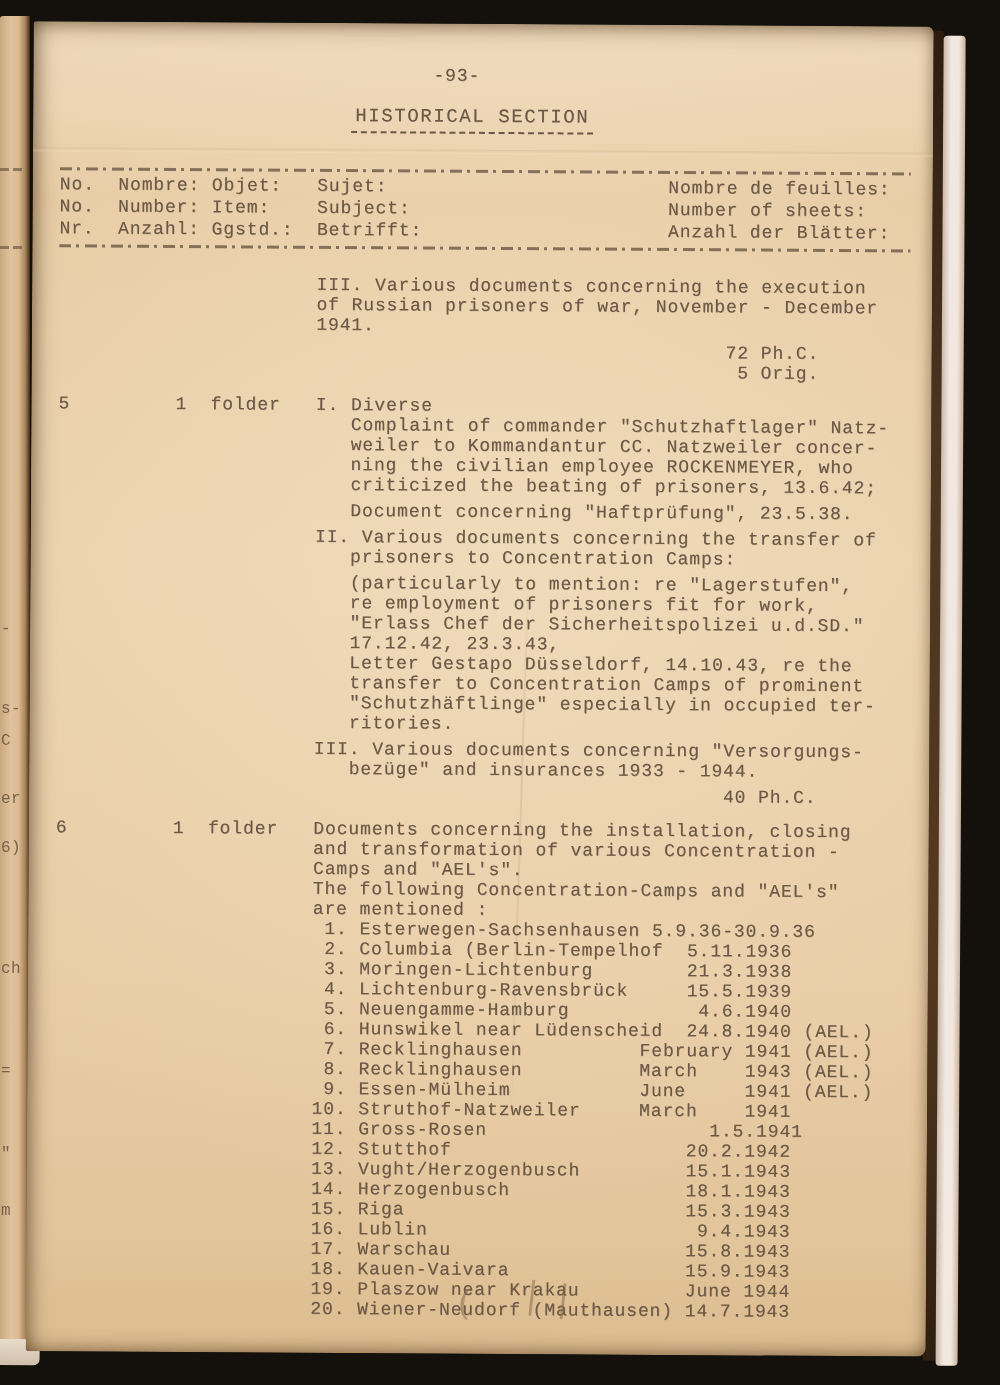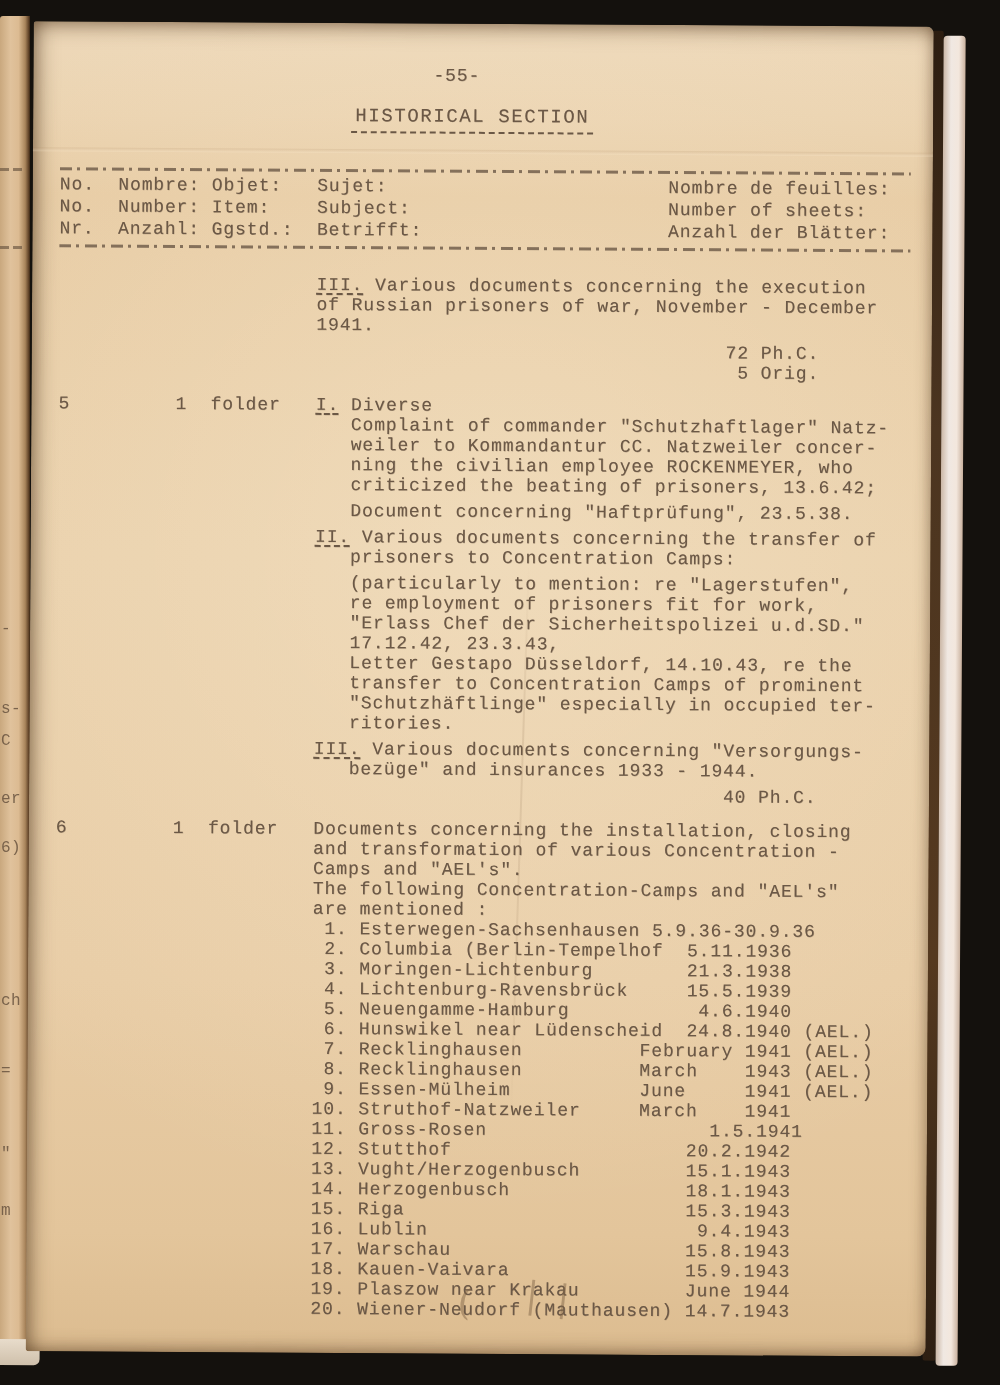--- a/index.html
+++ b/index.html
@@ -52,54 +52,54 @@
   .rule{position:absolute;left:27px;width:851px;height:3px;opacity:.8;
     background:repeating-linear-gradient(90deg,var(--ink) 0 12px,transparent 12px 17px,var(--ink) 17px 20px,transparent 20px 26px);}
   .rule-top{top:146px;}
   .rule-bottom{top:223px;}
   .thead{position:absolute;left:27px;top:152px;}
   .thead .bline{line-height:22px;}
   .blines{position:absolute;left:27px;top:252px;}
   .bline{line-height:20px;padding-left:calc(var(--i,0) * var(--pitch));}
   .bline.g1{margin-top:6px;}
   .bline.g2{margin-top:14px;}
-  .ul{text-decoration:underline;text-decoration-style:dashed;
+  .ul{text-decoration-style:dashed;
       text-decoration-thickness:2px;text-underline-offset:3px;}
 
   
   .pencil-mark{position:absolute;color:rgba(125,98,70,.48);font-size:36px;
     font-family:"DejaVu Serif","Liberation Serif",serif;transform:rotate(6deg);
     text-shadow:none;letter-spacing:4px;}
 </style>
 </head>
 <body style="background: rgb(20, 17, 13);">
 
 <div class="facing-page">
   <div class="rule-frag" style="top:152px"></div>
   <div class="rule-frag" style="top:230px"></div>
   <div id="frags">
       <span class="frag" style="top: 604px;">-</span>
       <span class="frag" style="top: 684px;">s-</span>
       <span class="frag" style="top: 716px;">C</span>
       <span class="frag" style="top: 774px;">er</span>
       <span class="frag" style="top: 823px;">6)</span>
-      <span class="frag" style="top: 976px;">ch</span>
+      <span class="frag" style="top: 944px;">ch</span>
       <span class="frag" style="top: 1046px;">=</span>
       <span class="frag" style="top: 1129px;">"</span>
       <span class="frag" style="top: 1186px;">m</span>
     </div>
 </div>
 
 <div class="book">
   <div class="edge-dark"></div>
   <div class="edge-light"></div>
   <div class="corner-sliver"></div>
 
   <div class="page" style="--ink: #6b5846;">
-    <div class="tw pagenum" style="--ink: #6b5846;">-55-</div>
+    <div class="tw pagenum" style="--ink: #6b5846;">-93-</div>
     <div class="tw title" style="--ink: #6b5846;">HISTORICAL SECTION</div>
 
     <div class="rule rule-top"></div>
     <div class="tw thead" id="thead" style="--ink: #6b5846;"><div class="bline" style="--i: 0;">No.  Nombre: Objet:   Sujet:                        Nombre de feuilles:</div><div class="bline" style="--i: 0;">No.  Number: Item:    Subject:                      Number of sheets:</div><div class="bline" style="--i: 0;">Nr.  Anzahl: Ggstd.:  Betrifft:                     Anzahl der Blätter:</div></div>
     <div class="rule rule-bottom"></div>
 
     <div class="tw blines" id="blines" style="--ink: #6b5846;"><div class="bline" style="--i: 22;"><span></span><span class="ul">III.</span><span> Various documents concerning the execution</span></div><div class="bline" style="--i: 22;">of Russian prisoners of war, November - December</div><div class="bline" style="--i: 22;">1941.</div><div class="bline g1" style="--i: 57;">72 Ph.C.</div><div class="bline" style="--i: 58;">5 Orig.</div><div class="bline g2" style="--i: 0;"><span>5         1  folder   </span><span class="ul">I.</span><span> Diverse</span></div><div class="bline" style="--i: 25;">Complaint of commander "Schutzhaftlager" Natz-</div><div class="bline" style="--i: 25;">weiler to Kommandantur CC. Natzweiler concer-</div><div class="bline" style="--i: 25;">ning the civilian employee ROCKENMEYER, who</div><div class="bline" style="--i: 25;">criticized the beating of prisoners, 13.6.42;</div><div class="bline g1" style="--i: 25;">Document concerning "Haftprüfung", 23.5.38.</div><div class="bline g1" style="--i: 22;"><span></span><span class="ul">II.</span><span> Various documents concerning the transfer of</span></div><div class="bline" style="--i: 25;">prisoners to Concentration Camps:</div><div class="bline g1" style="--i: 25;">(particularly to mention: re "Lagerstufen",</div><div class="bline" style="--i: 25;">re employment of prisoners fit for work,</div><div class="bline" style="--i: 25;">"Erlass Chef der Sicherheitspolizei u.d.SD."</div><div class="bline" style="--i: 25;">17.12.42, 23.3.43,</div><div class="bline" style="--i: 25;">Letter Gestapo Düsseldorf, 14.10.43, re the</div><div class="bline" style="--i: 25;">transfer to Concentration Camps of prominent</div><div class="bline" style="--i: 25;">"Schutzhäftlinge" especially in occupied ter-</div><div class="bline" style="--i: 25;">ritories.</div><div class="bline g1" style="--i: 22;"><span></span><span class="ul">III.</span><span> Various documents concerning "Versorgungs-</span></div><div class="bline" style="--i: 25;">bezüge" and insurances 1933 - 1944.</div><div class="bline g1" style="--i: 57;">40 Ph.C.</div><div class="bline g2" style="--i: 0;">6         1  folder   Documents concerning the installation, closing</div><div class="bline" style="--i: 22;">and transformation of various Concentration -</div><div class="bline" style="--i: 22;">Camps and "AEL's".</div><div class="bline" style="--i: 22;">The following Concentration-Camps and "AEL's"</div><div class="bline" style="--i: 22;">are mentioned :</div><div class="bline" style="--i: 22;"> 1. Esterwegen-Sachsenhausen 5.9.36-30.9.36</div><div class="bline" style="--i: 22;"> 2. Columbia (Berlin-Tempelhof  5.11.1936</div><div class="bline" style="--i: 22;"> 3. Moringen-Lichtenburg        21.3.1938</div><div class="bline" style="--i: 22;"> 4. Lichtenburg-Ravensbrück     15.5.1939</div><div class="bline" style="--i: 22;"> 5. Neuengamme-Hamburg           4.6.1940</div><div class="bline" style="--i: 22;"> 6. Hunswikel near Lüdenscheid  24.8.1940 (AEL.)</div><div class="bline" style="--i: 22;"> 7. Recklinghausen          February 1941 (AEL.)</div><div class="bline" style="--i: 22;"> 8. Recklinghausen          March    1943 (AEL.)</div><div class="bline" style="--i: 22;"> 9. Essen-Mülheim           June     1941 (AEL.)</div><div class="bline" style="--i: 22;">10. Struthof-Natzweiler     March    1941</div><div class="bline" style="--i: 22;">11. Gross-Rosen                   1.5.1941</div><div class="bline" style="--i: 22;">12. Stutthof                    20.2.1942</div><div class="bline" style="--i: 22;">13. Vught/Herzogenbusch         15.1.1943</div><div class="bline" style="--i: 22;">14. Herzogenbusch               18.1.1943</div><div class="bline" style="--i: 22;">15. Riga                        15.3.1943</div><div class="bline" style="--i: 22;">16. Lublin                       9.4.1943</div><div class="bline" style="--i: 22;">17. Warschau                    15.8.1943</div><div class="bline" style="--i: 22;">18. Kauen-Vaivara               15.9.1943</div><div class="bline" style="--i: 22;">19. Plaszow near Krakau         June 1944</div><div class="bline" style="--i: 22;">20. Wiener-Neudorf (Mauthausen) 14.7.1943</div></div>
 
     <div id="pencil">
         <span class="pencil-mark" style="left: 432px; top: 1258px;">(</span>

